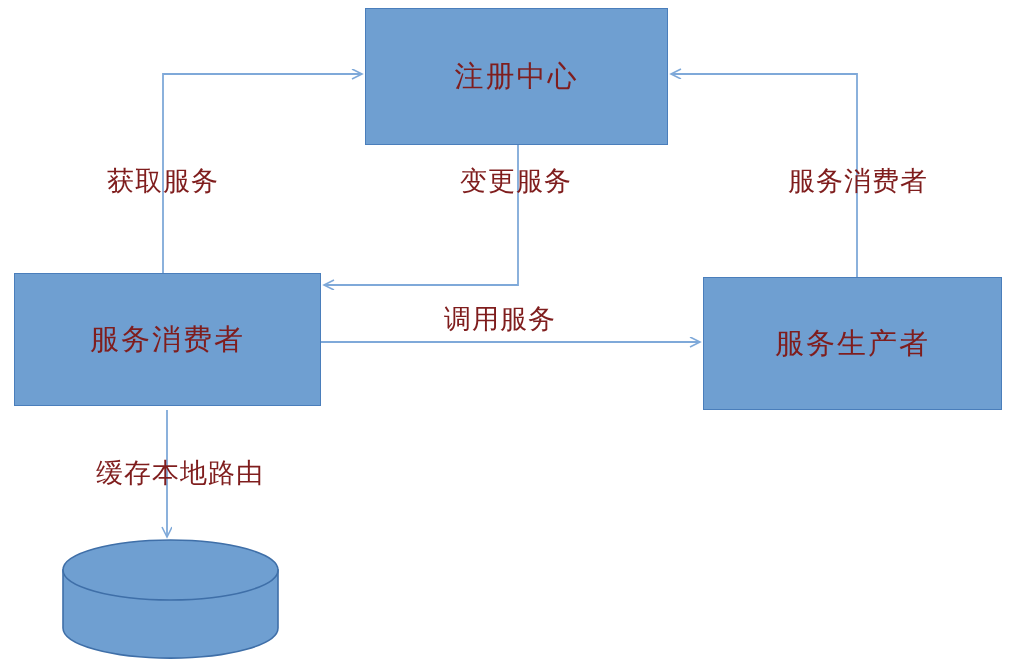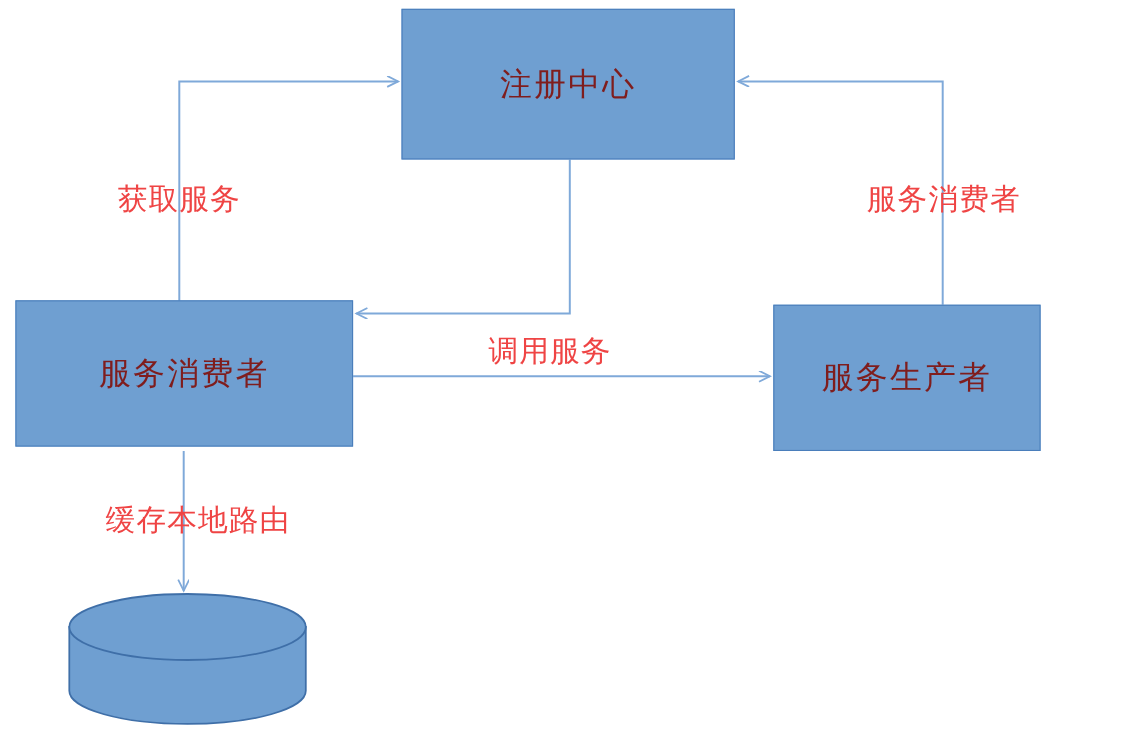--- a/index.html
+++ b/index.html
@@ -35,21 +35,21 @@
   }
   .node-label {
     color: #7f1d1d;
     font-size: 29px;
     letter-spacing: 2px;
     font-family: "Liberation Serif", "DejaVu Serif", serif;
     white-space: nowrap;
   }
   .edge-label {
     position: absolute;
-    color: #ef4444;
+    color: #7f1d1d;
     font-size: 27px;
     letter-spacing: 1px;
     white-space: nowrap;
     font-family: "Liberation Serif", "DejaVu Serif", serif;
     transform: translateX(-50%);
     text-align: center;
   }
 </style>
 </head>
 <body>
@@ -80,26 +80,27 @@
   </svg>
 
   <div class="node-box" style="left:365px; top:8px; width:303px; height:137px;">
     <span class="node-label">注册中心</span>
   </div>
 
   <div class="node-box" style="left:14px; top:273px; width:307px; height:133px;">
     <span class="node-label">服务消费者</span>
   </div>
 
-  <div class="node-box" style="left:703px; top:277px; width:243px; height:133px;">
+  <div class="node-box" style="left:703px; top:277px; width:299px; height:133px;">
     <span class="node-label">服务生产者</span>
   </div>
 
   <div class="edge-label" style="left:163px; top:163px;">获取服务</div>
 
+  <div class="edge-label" style="left:516px; top:163px;">变更服务</div>
 
   <div class="edge-label" style="left:858px; top:163px;">服务消费者</div>
 
   <div class="edge-label" style="left:500px; top:301px;">调用服务</div>
 
   <div class="edge-label" style="left:180px; top:455px;">缓存本地路由</div>
 
 </div>
 
 </body></html>

